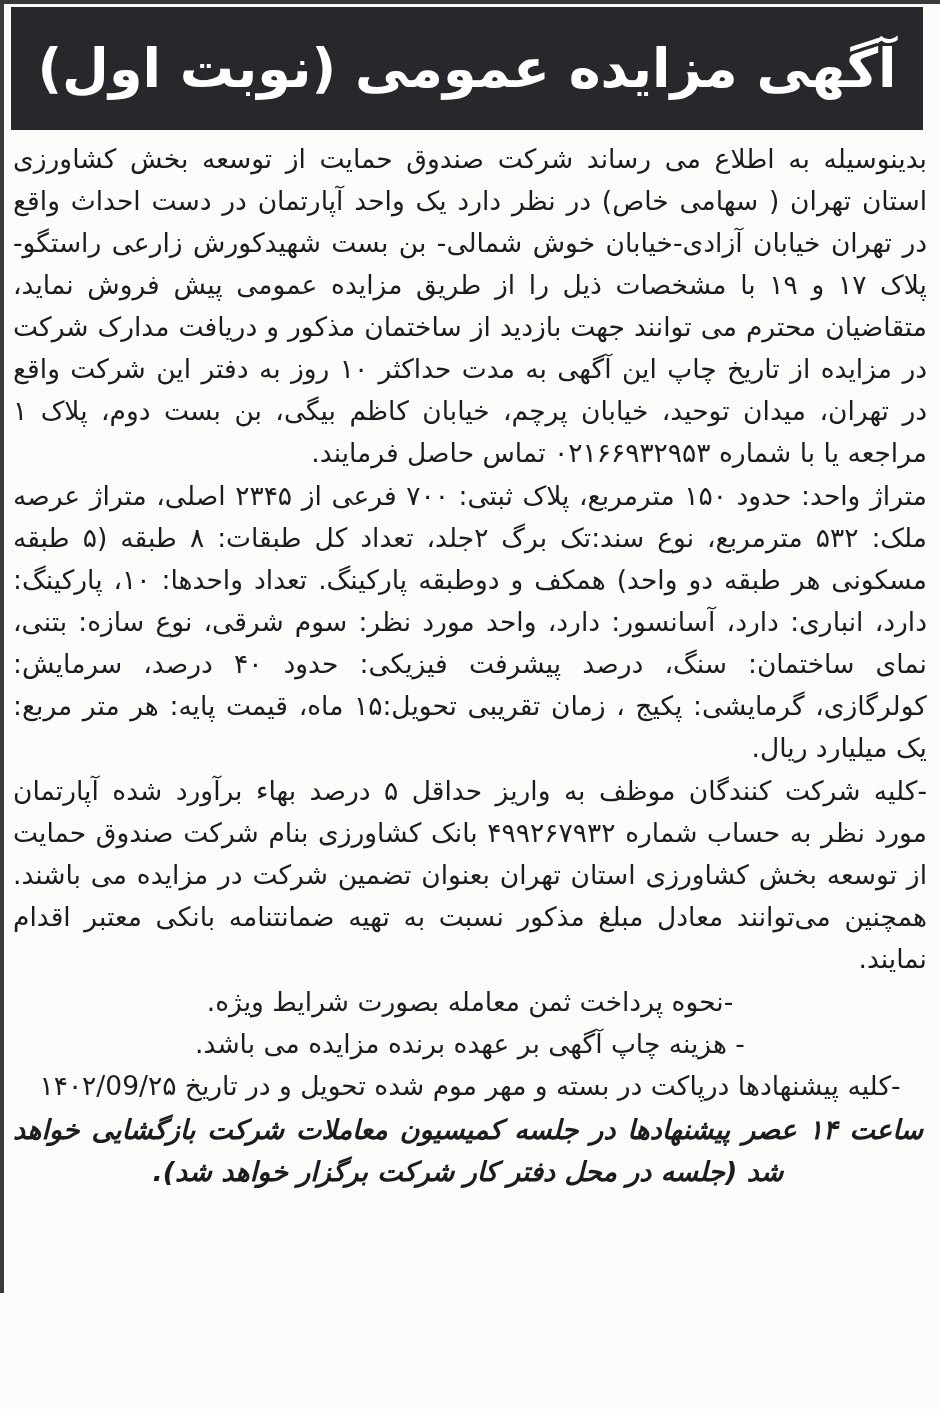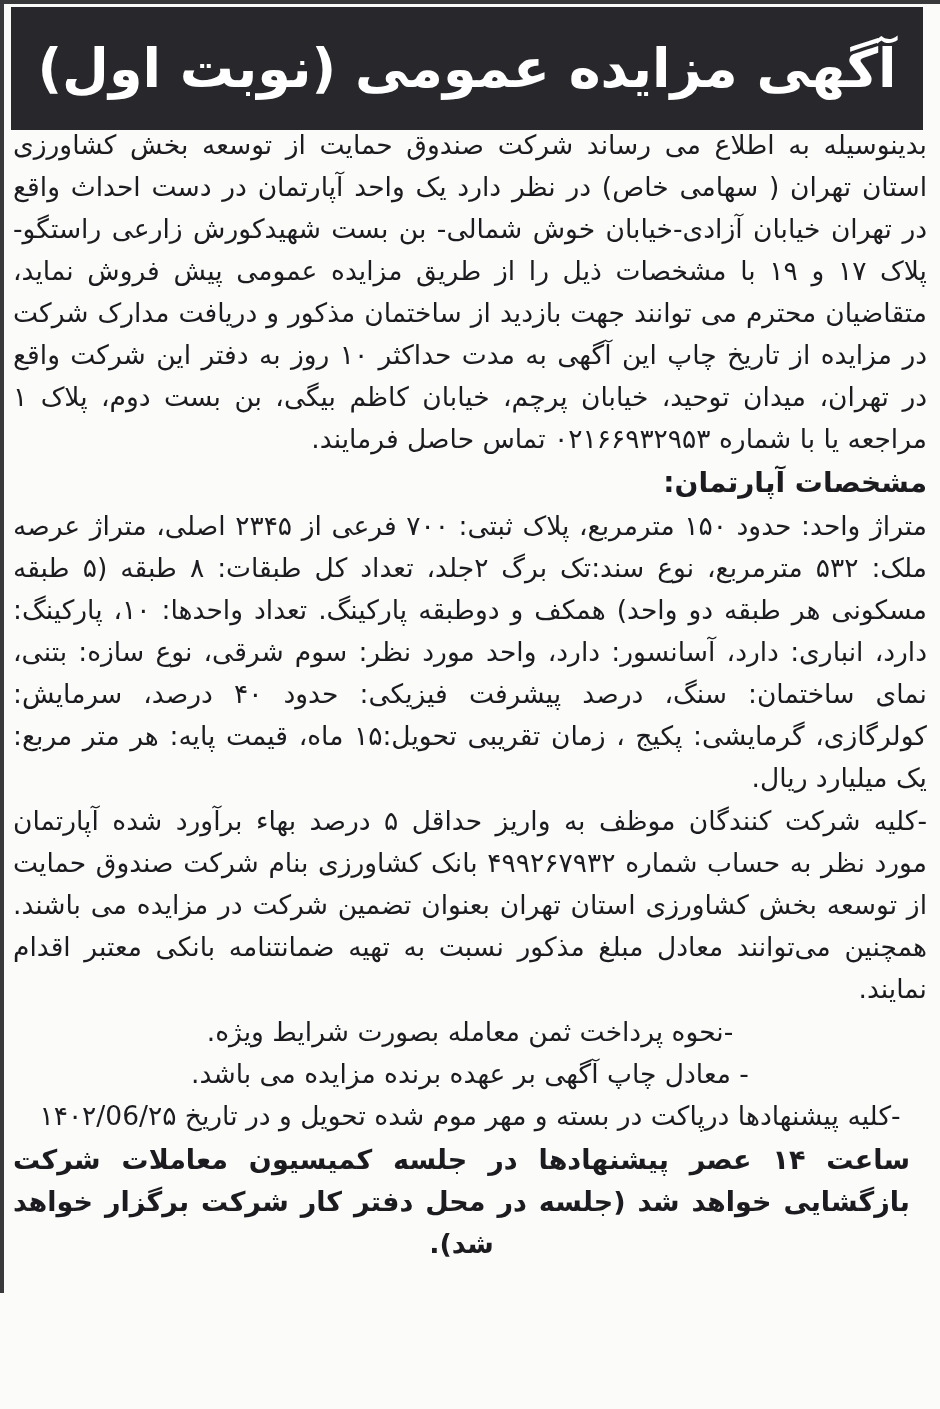--- a/index.html
+++ b/index.html
@@ -27,64 +27,64 @@
   }
   .banner-title {
     color: #ffffff;
     font-weight: bold;
     font-size: 54px;
     direction: rtl;
     white-space: nowrap;
   }
   .content {
     position: absolute;
-    top: 124px; left: 13px; right: 13px;
+    top: 138px; left: 13px; right: 13px;
     direction: rtl;
     font-size: 26.5px;
     line-height: 42px;
     text-align: justify;
   }
   .para { margin: 0 0 1px 0; text-align: justify; }
   .specs-heading {
     font-weight: bold;
     font-size: 28px;
     text-align: right;
     margin: 2px 0 1px 0;
   }
   .note-line { text-align: center; margin: 0; }
   .bold-block {
     font-weight: bold;
     font-size: 27px;
     text-align: justify;
     text-align-last: center;
-    margin: 2px 17px 1px 0;
+    margin: 2px 4px 1px 0;
+    font-style: italic;
   }
 </style>
 </head>
 <body>
 
 <div class="frame-top"></div>
 <div class="frame-left"></div>
 
 <div class="banner">
   <div class="banner-title">آگهی مزایده عمومی (نوبت اول)</div>
 </div>
 
 <div class="content">
 
   <p class="para">بدینوسیله به اطلاع می رساند شرکت صندوق حمایت از توسعه بخش کشاورزی استان تهران ( سهامی خاص) در نظر دارد یک واحد آپارتمان در دست احداث واقع در تهران خیابان آزادی-خیابان خوش شمالی- بن بست شهیدکورش زارعی راستگو-پلاک ۱۷ و ۱۹ با مشخصات ذیل را از طریق مزایده عمومی پیش فروش نماید، متقاضیان محترم می توانند جهت بازدید از ساختمان مذکور و دریافت مدارک شرکت در مزایده از تاریخ چاپ این آگهی به مدت حداکثر ۱۰ روز به دفتر این شرکت واقع در تهران، میدان توحید، خیابان پرچم، خیابان کاظم بیگی، بن بست دوم، پلاک ۱ مراجعه یا با شماره ۰۲۱۶۶۹۳۲۹۵۳ تماس حاصل فرمایند.</p>
 
-  <div class="specs-heading">مشخصات آپارتمان:</div>
 
   <p class="para">متراژ واحد: حدود ۱۵۰ مترمربع، پلاک ثبتی: ۷۰۰ فرعی از ۲۳۴۵ اصلی، متراژ عرصه ملک: ۵۳۲ مترمربع، نوع سند:تک برگ ۲جلد، تعداد کل طبقات: ۸ طبقه (۵ طبقه مسکونی هر طبقه دو واحد) همکف و دوطبقه پارکینگ. تعداد واحدها: ۱۰، پارکینگ: دارد، انباری: دارد، آسانسور: دارد، واحد مورد نظر: سوم شرقی، نوع سازه: بتنی، نمای ساختمان: سنگ، درصد پیشرفت فیزیکی: حدود ۴۰ درصد، سرمایش: کولرگازی، گرمایشی: پکیج ، زمان تقریبی تحویل:۱۵ ماه، قیمت پایه: هر متر مربع: یک میلیارد ریال.</p>
 
   <p class="para">-کلیه شرکت کنندگان موظف به واریز حداقل ۵ درصد بهاء برآورد شده آپارتمان مورد نظر به حساب شماره ۴۹۹۲۶۷۹۳۲ بانک کشاورزی بنام شرکت صندوق حمایت از توسعه بخش کشاورزی استان تهران بعنوان تضمین شرکت در مزایده می باشند. همچنین می‌توانند معادل مبلغ مذکور نسبت به تهیه ضمانتنامه بانکی معتبر اقدام نمایند.</p>
 
   <div class="note-line">-نحوه پرداخت ثمن معامله بصورت شرایط ویژه.</div>
 
-  <div class="note-line">- معادل چاپ آگهی بر عهده برنده مزایده می باشد.</div>
+  <div class="note-line">- هزینه چاپ آگهی بر عهده برنده مزایده می باشد.</div>
 
-  <div class="note-line">-کلیه پیشنهادها درپاکت در بسته و مهر موم شده تحویل و در تاریخ ۱۴۰۲/06/۲۵</div>
+  <div class="note-line">-کلیه پیشنهادها درپاکت در بسته و مهر موم شده تحویل و در تاریخ ۱۴۰۲/09/۲۵</div>
 
   <p class="bold-block">ساعت ۱۴ عصر پیشنهادها در جلسه کمیسیون معاملات شرکت بازگشایی خواهد شد (جلسه در محل دفتر کار شرکت برگزار خواهد شد).</p>
 
 
 </div>
 
 </body></html>

